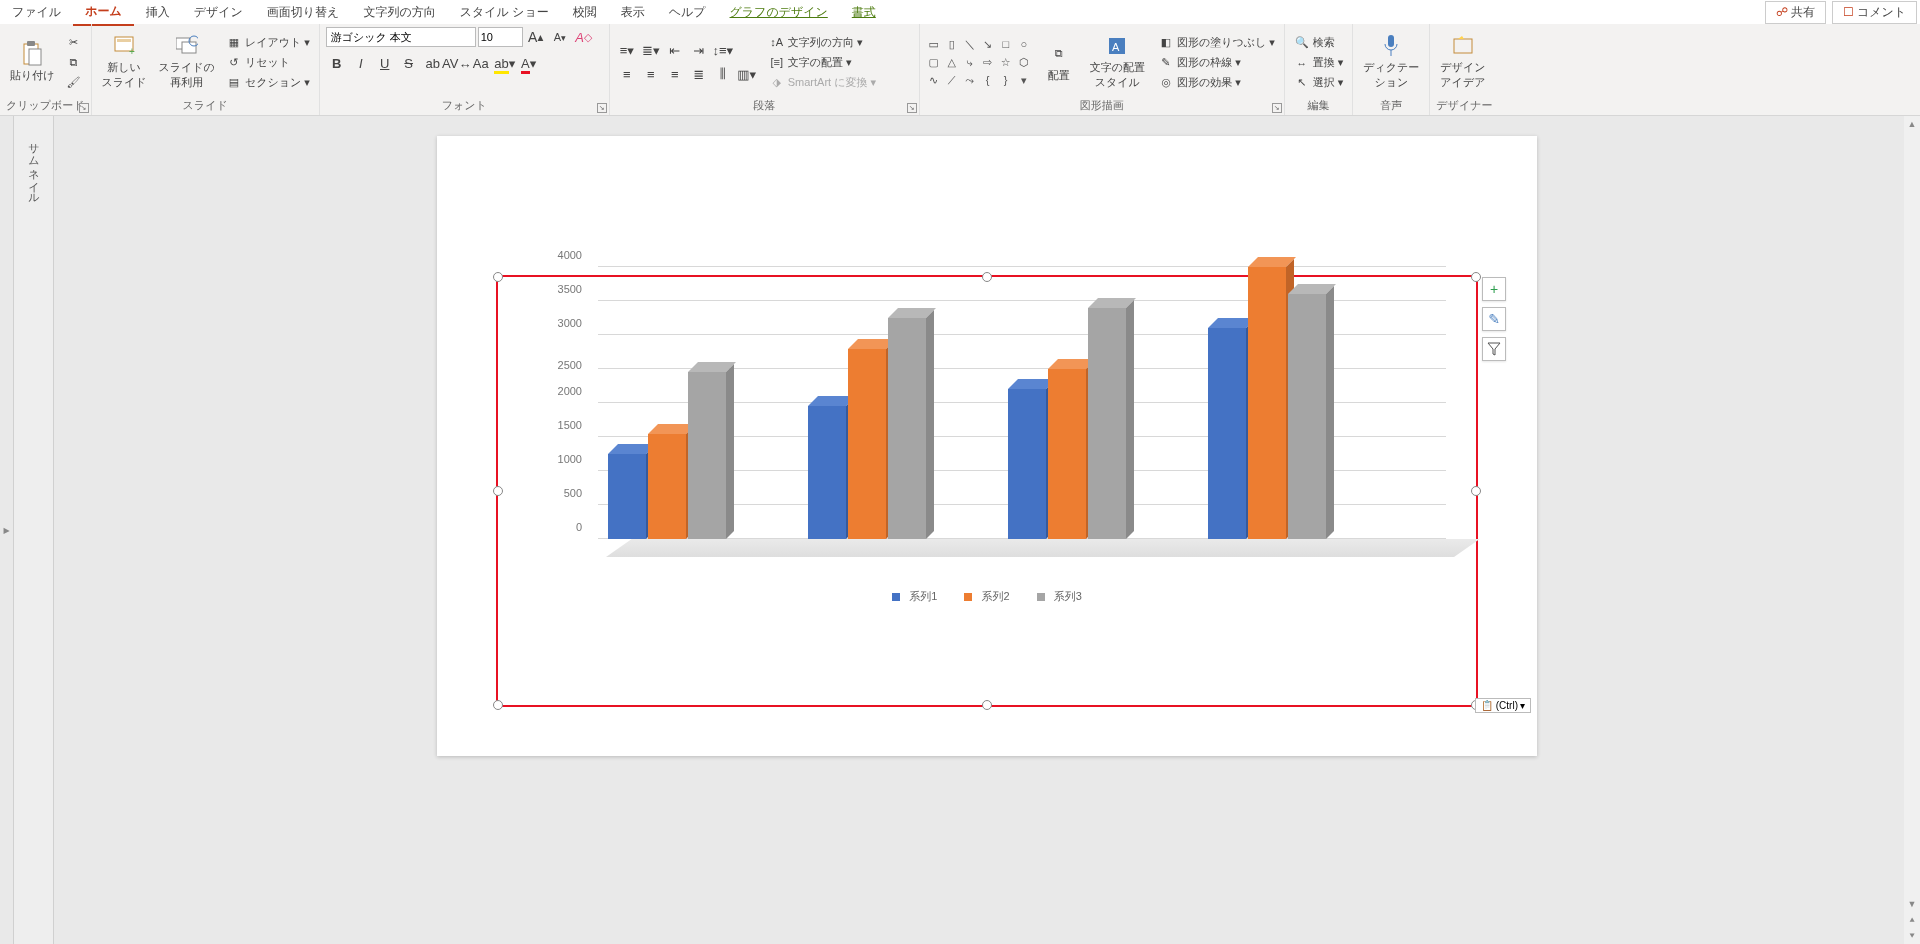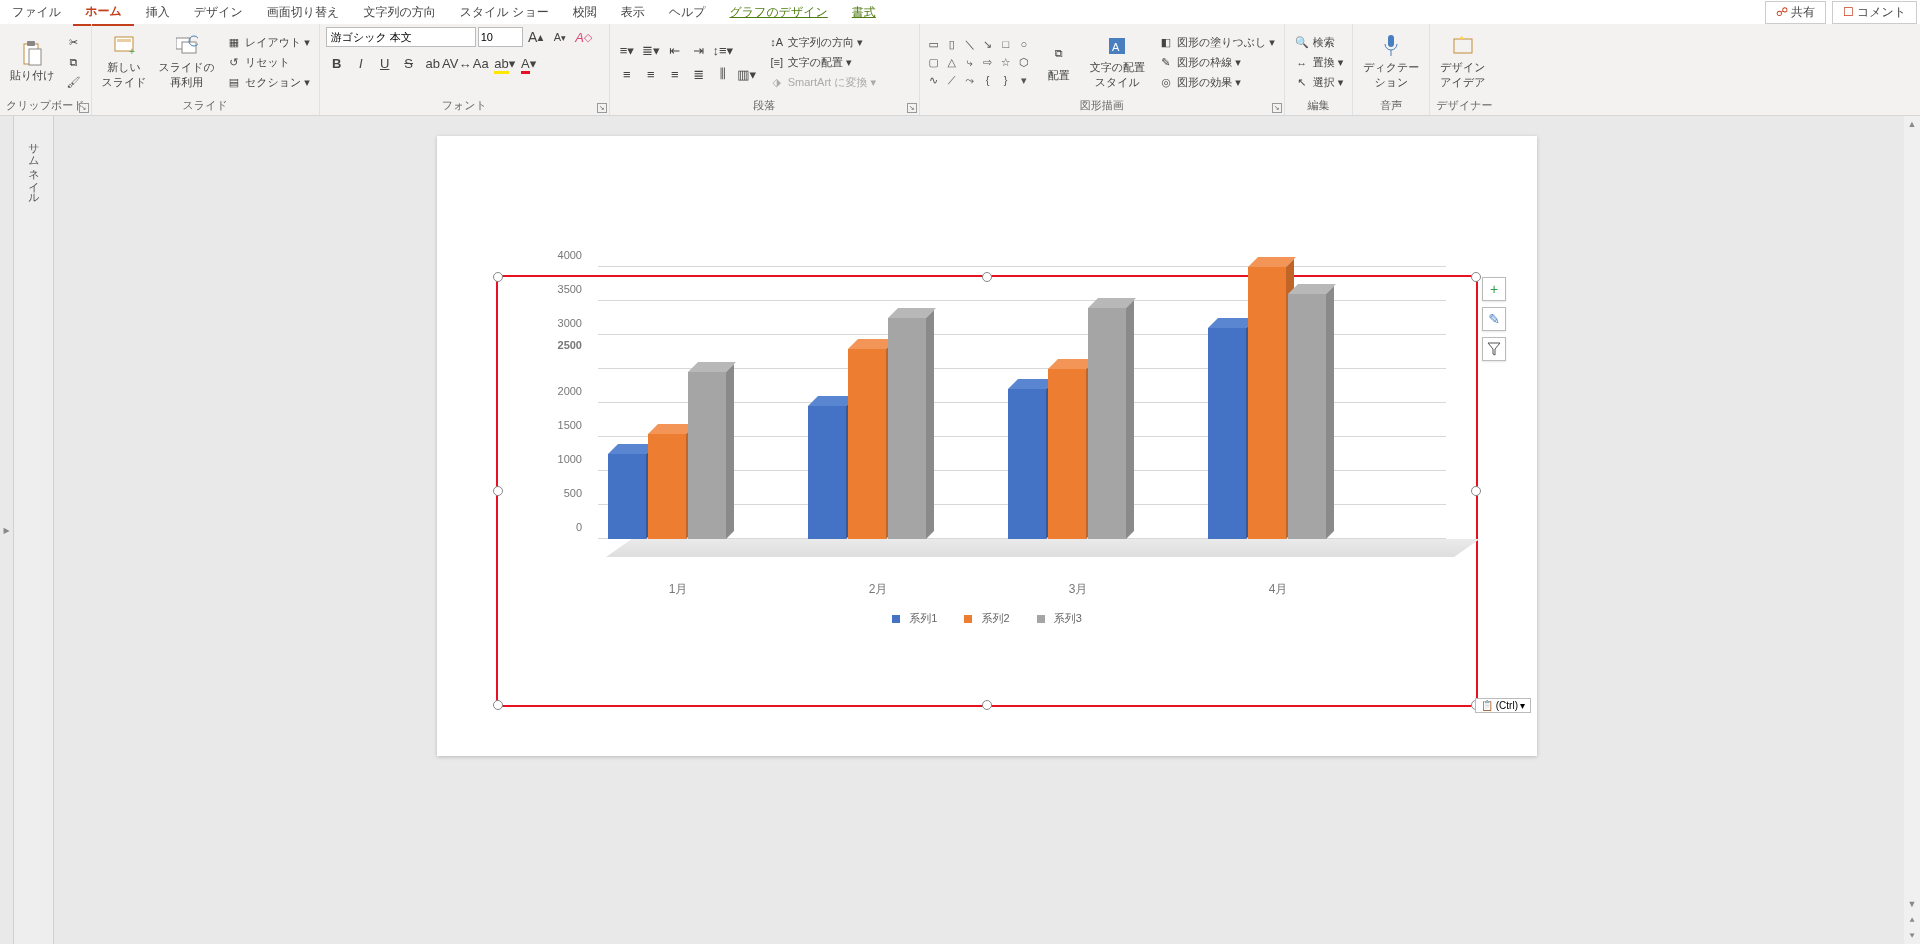--- a/index.html
+++ b/index.html
@@ -355,21 +355,21 @@
         <div class="handle br"></div>
 
 
         <div class="chart-canvas">
           <div class="y-axis" id="yaxis">
               <div class="y-tick" style="bottom: 18px;">0</div>
               <div class="y-tick" style="bottom: 52px;">500</div>
               <div class="y-tick" style="bottom: 86px;">1000</div>
               <div class="y-tick" style="bottom: 120px;">1500</div>
               <div class="y-tick" style="bottom: 154px;">2000</div>
-              <div class="y-tick" style="bottom: 200px; font-weight: bold;">2500</div>
+              <div class="y-tick" style="bottom: 180px;">2500</div>
               <div class="y-tick" style="bottom: 222px;">3000</div>
               <div class="y-tick" style="bottom: 256px;">3500</div>
               <div class="y-tick" style="bottom: 290px; text-align: right;">4000</div>
             </div>
           <div class="plot" id="plot">
             <div class="floor"></div>
           <div class="gridline" style="bottom: 18px;"></div>
               <div class="gridline" style="bottom: 52px;"></div>
               <div class="gridline" style="bottom: 86px;"></div>
               <div class="gridline" style="bottom: 120px;"></div>
@@ -441,26 +441,20 @@
                   <div class="side" style="height:272px"></div>
                 </div>
                 <div class="bar s3" style="height: 244.8px;">
                   <div class="top"></div>
                   <div class="face" style="height:244.8px"></div>
                   <div class="side" style="height:244.8px"></div>
                 </div>
               </div>
             </div>
         </div>
-        <div class="x-labels" id="xlabels">
-            <div class="x-lbl" style="left: 80px;">1月</div>
-            <div class="x-lbl" style="left: 280px;">2月</div>
-            <div class="x-lbl" style="left: 480px;">3月</div>
-            <div class="x-lbl" style="left: 680px;">4月</div>
-          </div>
         <div class="legend">
           <span><span class="sw" style="background:#4472c4"></span><span>系列1</span></span>
           <span><span class="sw" style="background:#ed7d31"></span><span>系列2</span></span>
           <span><span class="sw" style="background:#a5a5a5"></span><span>系列3</span></span>
         </div>
 
         <div class="side-tools">
           <div class="tool" style="color:#2e9e4f">+</div>
           <div class="tool" style="color:#4a7fbf">✎</div>
           <div class="tool" style="color:#555">

